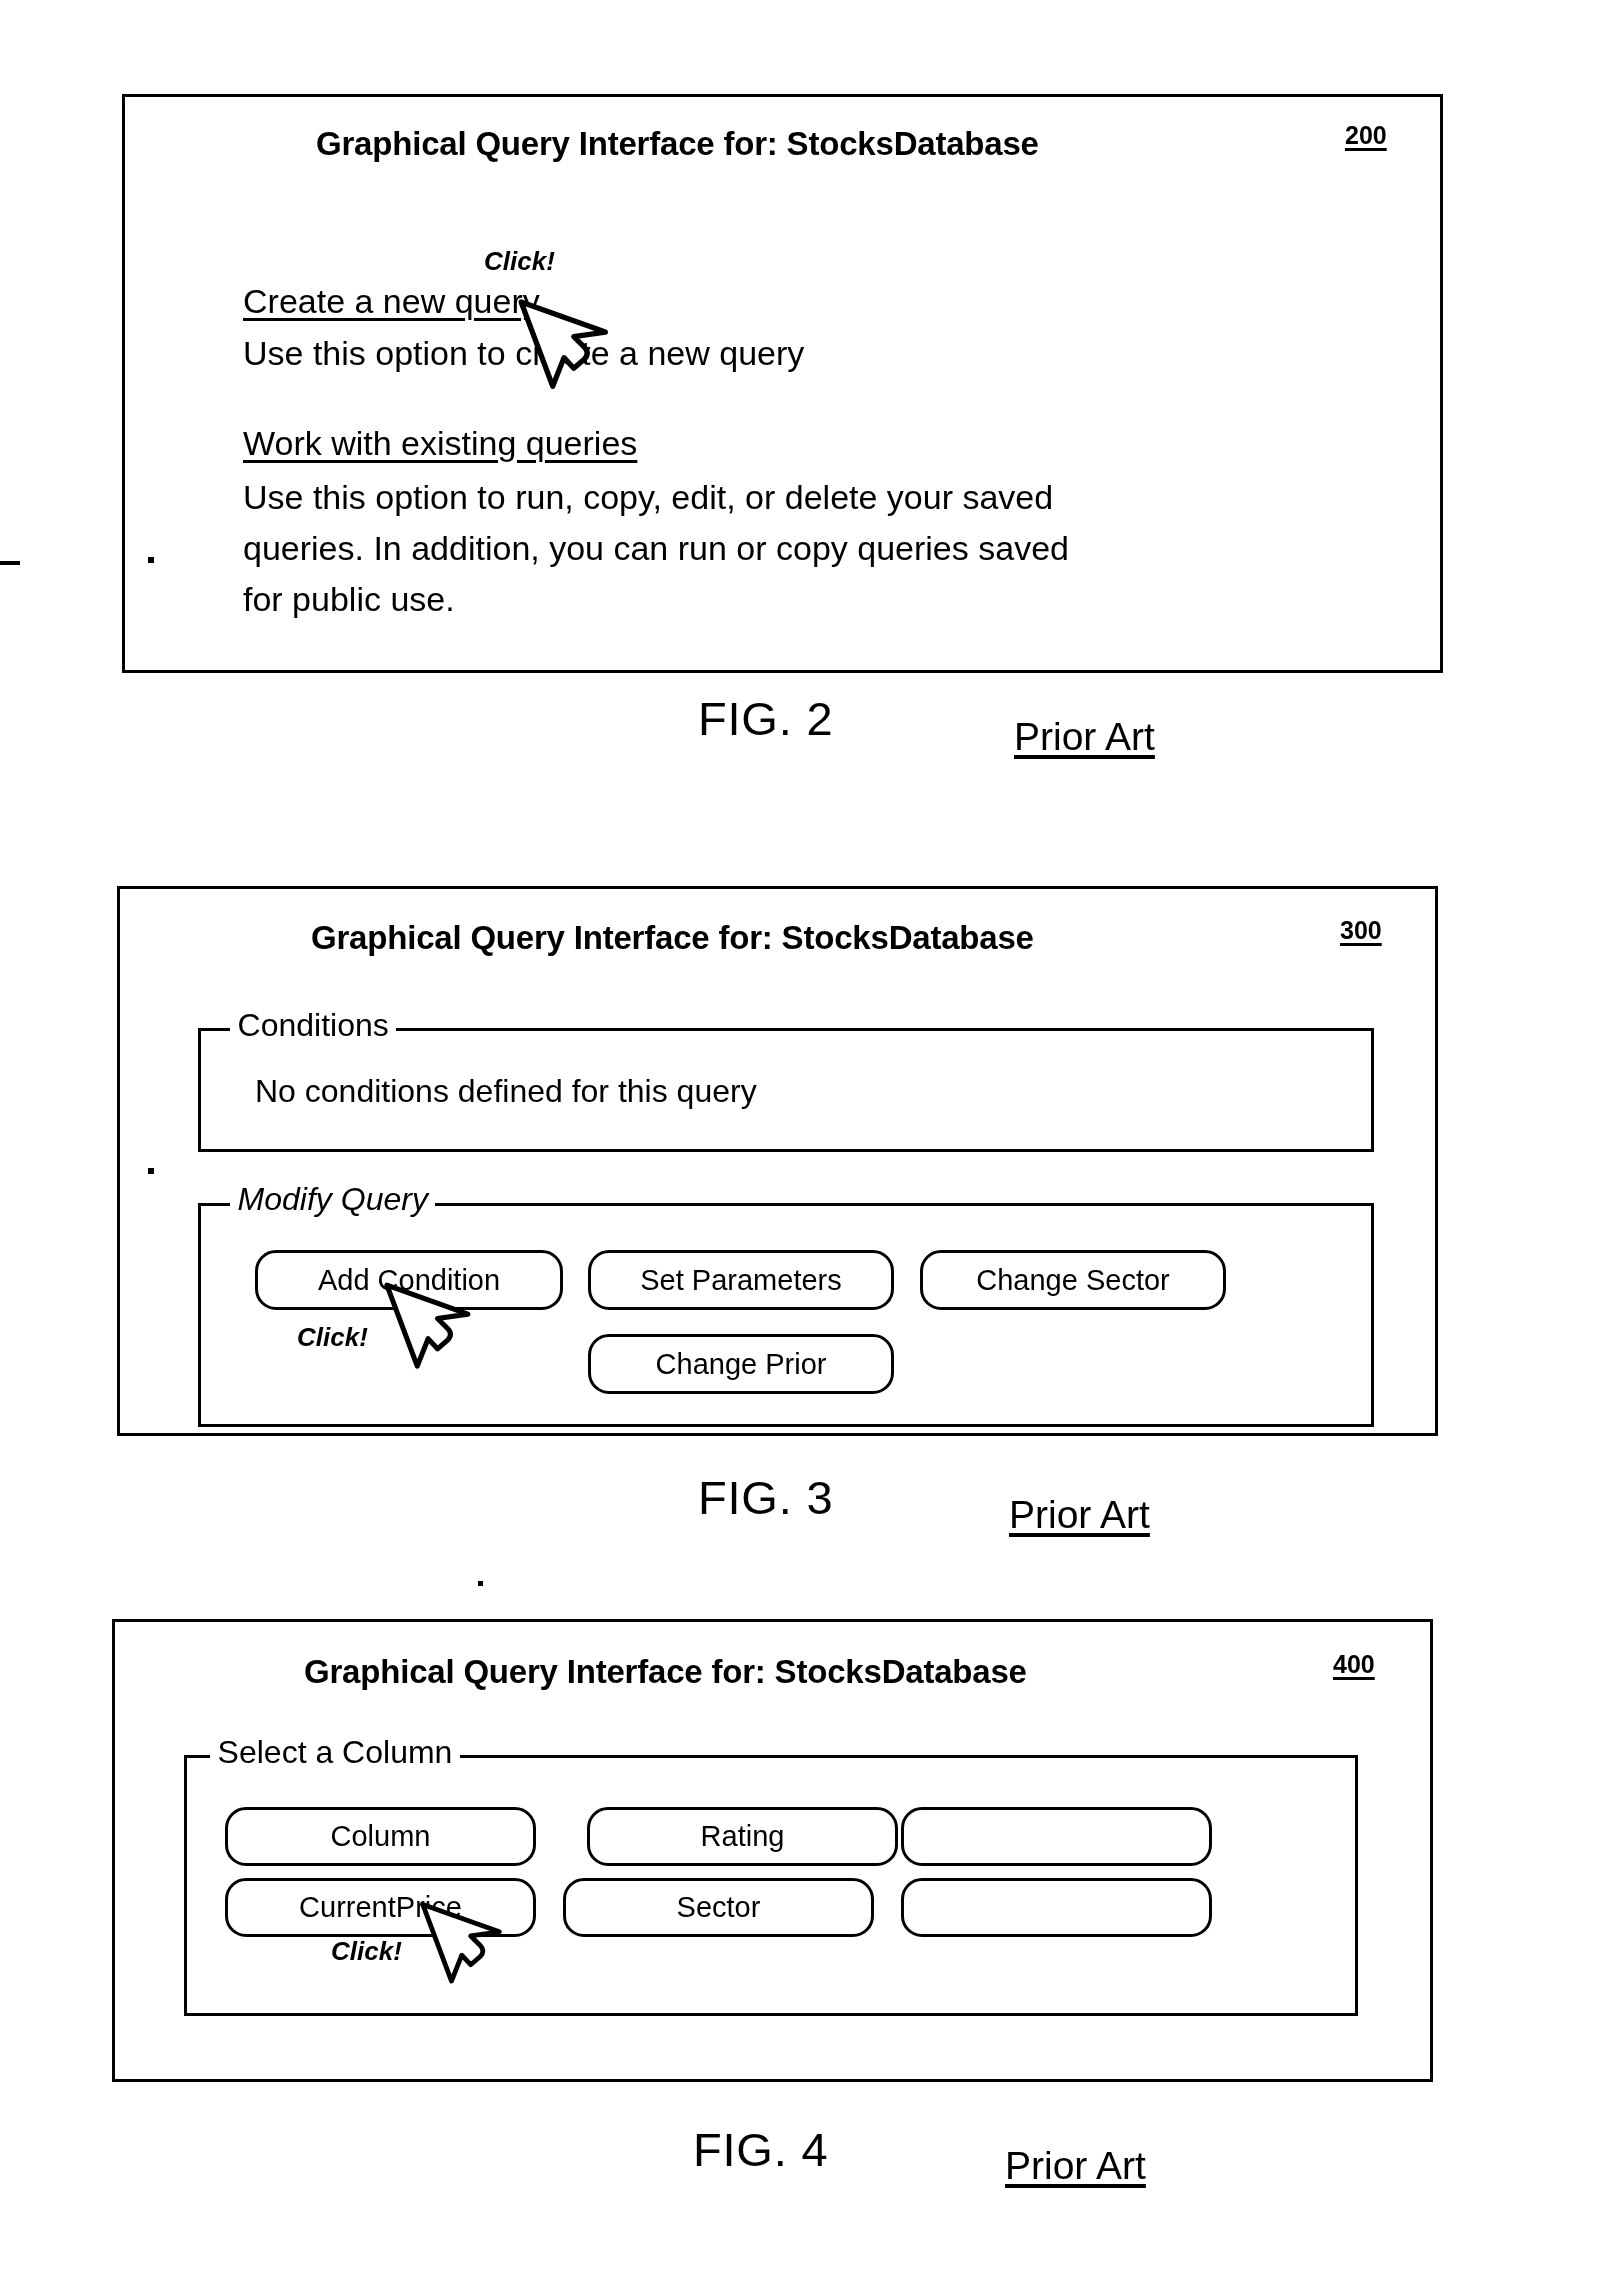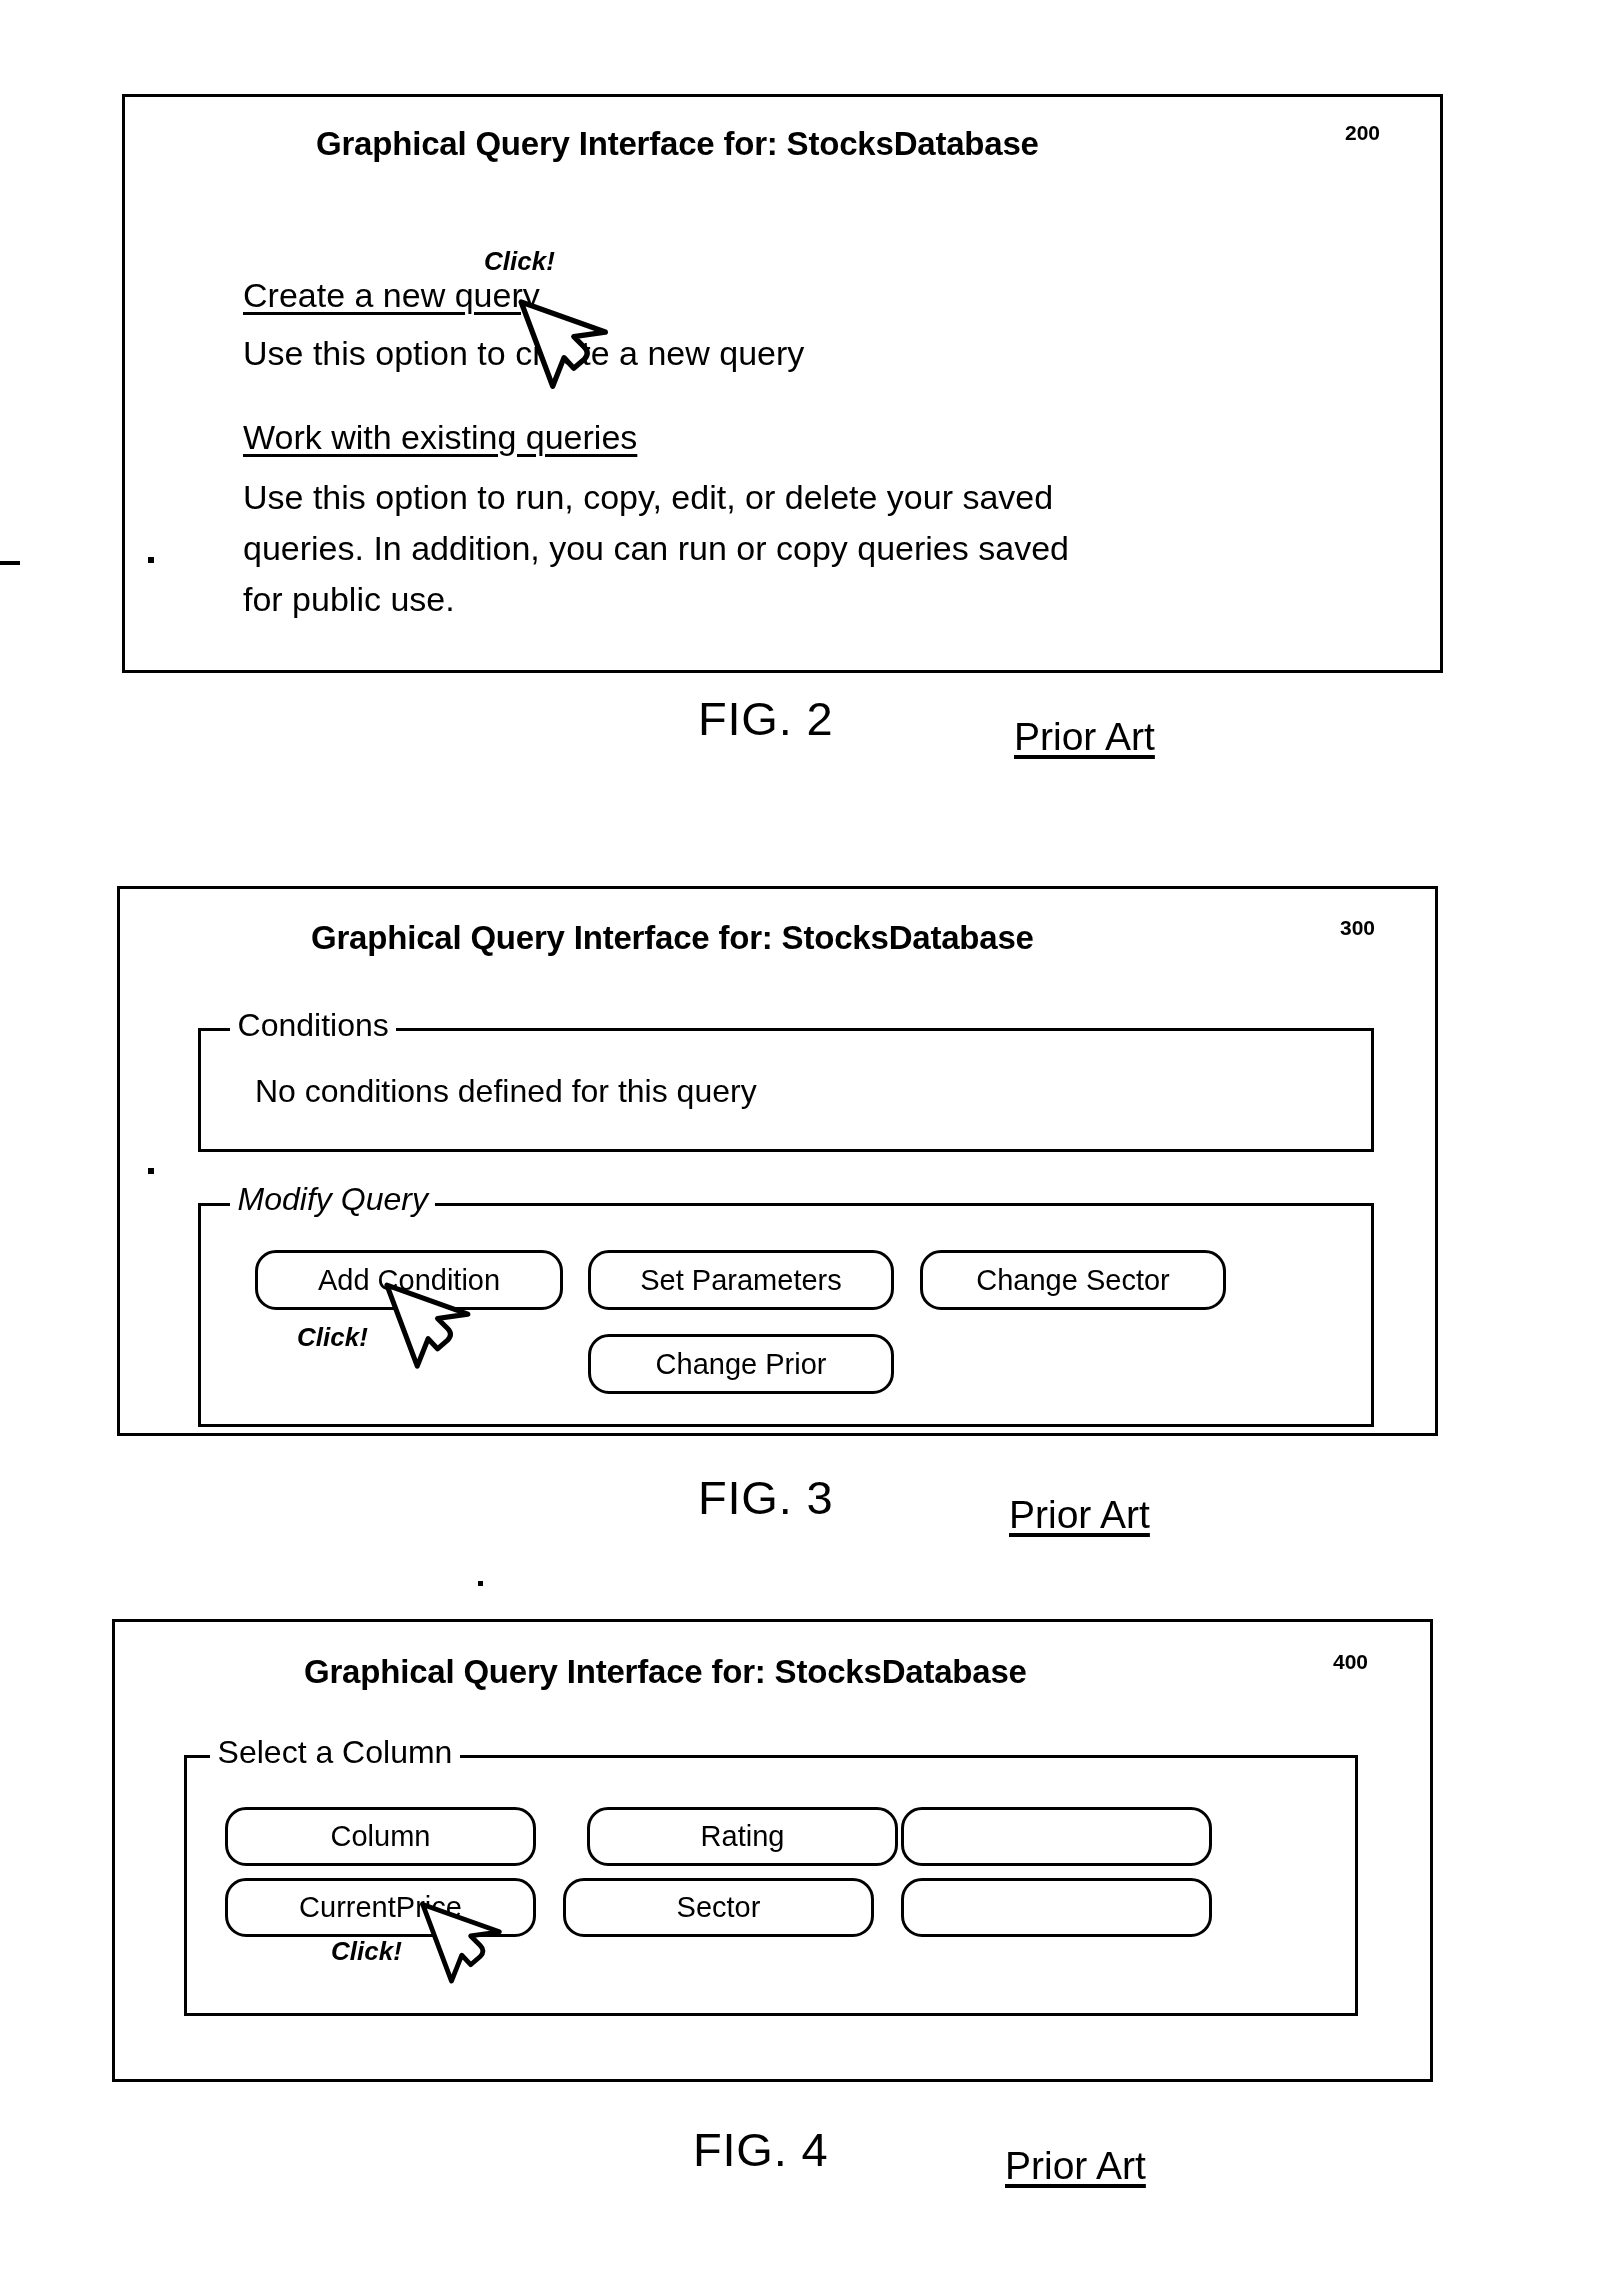--- a/index.html
+++ b/index.html
@@ -29,35 +29,37 @@
   
   .win-title {
     position: absolute;
     font-size: 33px;
     font-weight: 700;
     letter-spacing: -0.2px;
     white-space: nowrap;
   }
   .ref-num {
     position: absolute;
-    font-size: 21px;
+    font-size: 25px;
     font-weight: 700;
+    text-decoration: underline;
     text-underline-offset: 3.8px;
     text-decoration-thickness: 3px;
   }
 
   
   .link-head {
     position: absolute;
     font-size: 34px;
     font-weight: 400;
     white-space: nowrap;
     text-decoration: underline;
     text-underline-offset: 4.5px;
     text-decoration-thickness: 3px;
+    margin-top: 6px;
   }
   .body-line {
     position: absolute;
     font-size: 34px;
     font-weight: 400;
     white-space: nowrap;
   }
   .click-label {
     position: absolute;
     font-size: 26px;

